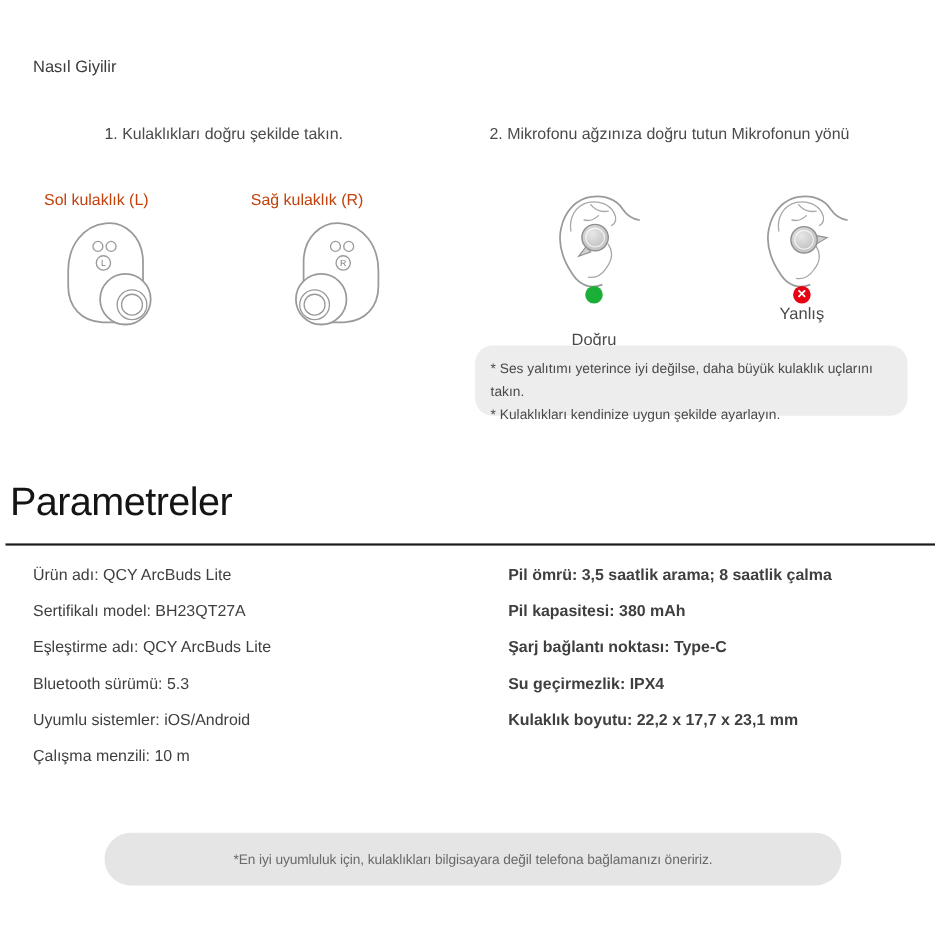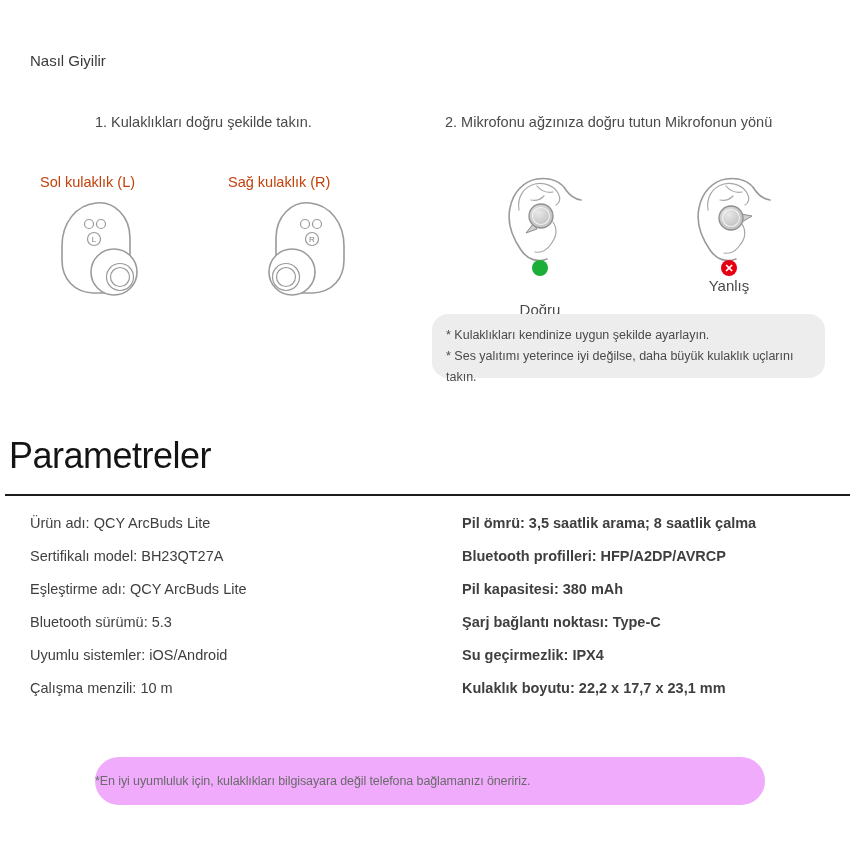--- a/index.html
+++ b/index.html
@@ -40,21 +40,21 @@
   .params-title{position:absolute;left:9px;top:435px;font-size:36px;font-weight:400;
                 color:#141414;letter-spacing:-0.5px;}
   .params-rule{position:absolute;left:5px;top:494px;width:845px;height:2px;
                background:#1c1c1c;}
   .param-col{position:absolute;top:516px;font-size:14.5px;color:#3f3f3f;}
   .param-col-left{left:10px;margin-left:20px;}
   .param-col-right{left:462px;font-weight:bold;}
   .param-row{height:33px;line-height:15px;}
 
   .footer-box{position:absolute;left:95px;top:757px;width:670px;height:48px;
-              background:#f0abfc;border-radius:24px;text-align:left;}
+              background:#e5e5e5;border-radius:24px;text-align:center;}
   .footer-note{font-size:12.5px;color:#6a6a6a;line-height:48px;letter-spacing:-0.1px;}
 
   svg .ln{fill:none;stroke:#9a9a9a;stroke-width:1.6;stroke-linecap:round;}
   svg .lnthin{fill:none;stroke:#a8a8a8;stroke-width:1.2;stroke-linecap:round;}
   svg .fillw{fill:#ffffff;stroke:#9a9a9a;stroke-width:1.6;}
   svg .badge{fill:none;stroke:#9a9a9a;stroke-width:1.2;}
   svg .marktxt{fill:#7d7d7d;font-size:8px;font-family:"Liberation Sans",sans-serif;
                text-anchor:middle;}
 </style>
 </head>
@@ -126,39 +126,38 @@
     <circle cx="45" cy="46" r="12" fill="url(#budg2)" stroke="#8f8f8f" stroke-width="1.3"></circle>
     <circle cx="45" cy="46" r="8.5" fill="none" stroke="#ffffff" stroke-opacity="0.7" stroke-width="1.2"></circle>
   </svg>
 
   <div class="status-dot dot-correct"></div>
   <div class="status-dot dot-wrong">✕</div>
   <div class="status-label label-correct">Doğru</div>
   <div class="status-label label-wrong">Yanlış</div>
 
   <div class="notes-box">
+    <div class="note-line">* Ses yalıtımı yeterince iyi değilse, daha büyük kulaklık uçlarını takın.</div>
     <div class="note-line">* Kulaklıkları kendinize uygun şekilde ayarlayın.</div>
-    <div class="note-line">* Ses yalıtımı yeterince iyi değilse, daha büyük kulaklık uçlarını takın.</div>
   </div>
 
   <div class="params-title">Parametreler</div>
   <div class="params-rule"></div>
 
   <div class="param-col param-col-left">
     <div class="param-row">Ürün adı: QCY ArcBuds Lite</div>
     <div class="param-row">Sertifikalı model: BH23QT27A</div>
     <div class="param-row">Eşleştirme adı: QCY ArcBuds Lite</div>
     <div class="param-row">Bluetooth sürümü: 5.3</div>
     <div class="param-row">Uyumlu sistemler: iOS/Android</div>
     <div class="param-row">Çalışma menzili: 10 m</div>
   </div>
 
   <div class="param-col param-col-right">
     <div class="param-row">Pil ömrü: 3,5 saatlik arama; 8 saatlik çalma</div>
-    <div class="param-row">Bluetooth profilleri: HFP/A2DP/AVRCP</div>
     <div class="param-row">Pil kapasitesi: 380 mAh</div>
     <div class="param-row">Şarj bağlantı noktası: Type-C</div>
     <div class="param-row">Su geçirmezlik: IPX4</div>
     <div class="param-row">Kulaklık boyutu: 22,2 x 17,7 x 23,1 mm</div>
   </div>
 
   <div class="footer-box">
     <div class="footer-note">*En iyi uyumluluk için, kulaklıkları bilgisayara değil telefona bağlamanızı öneririz.</div>
   </div>
 

